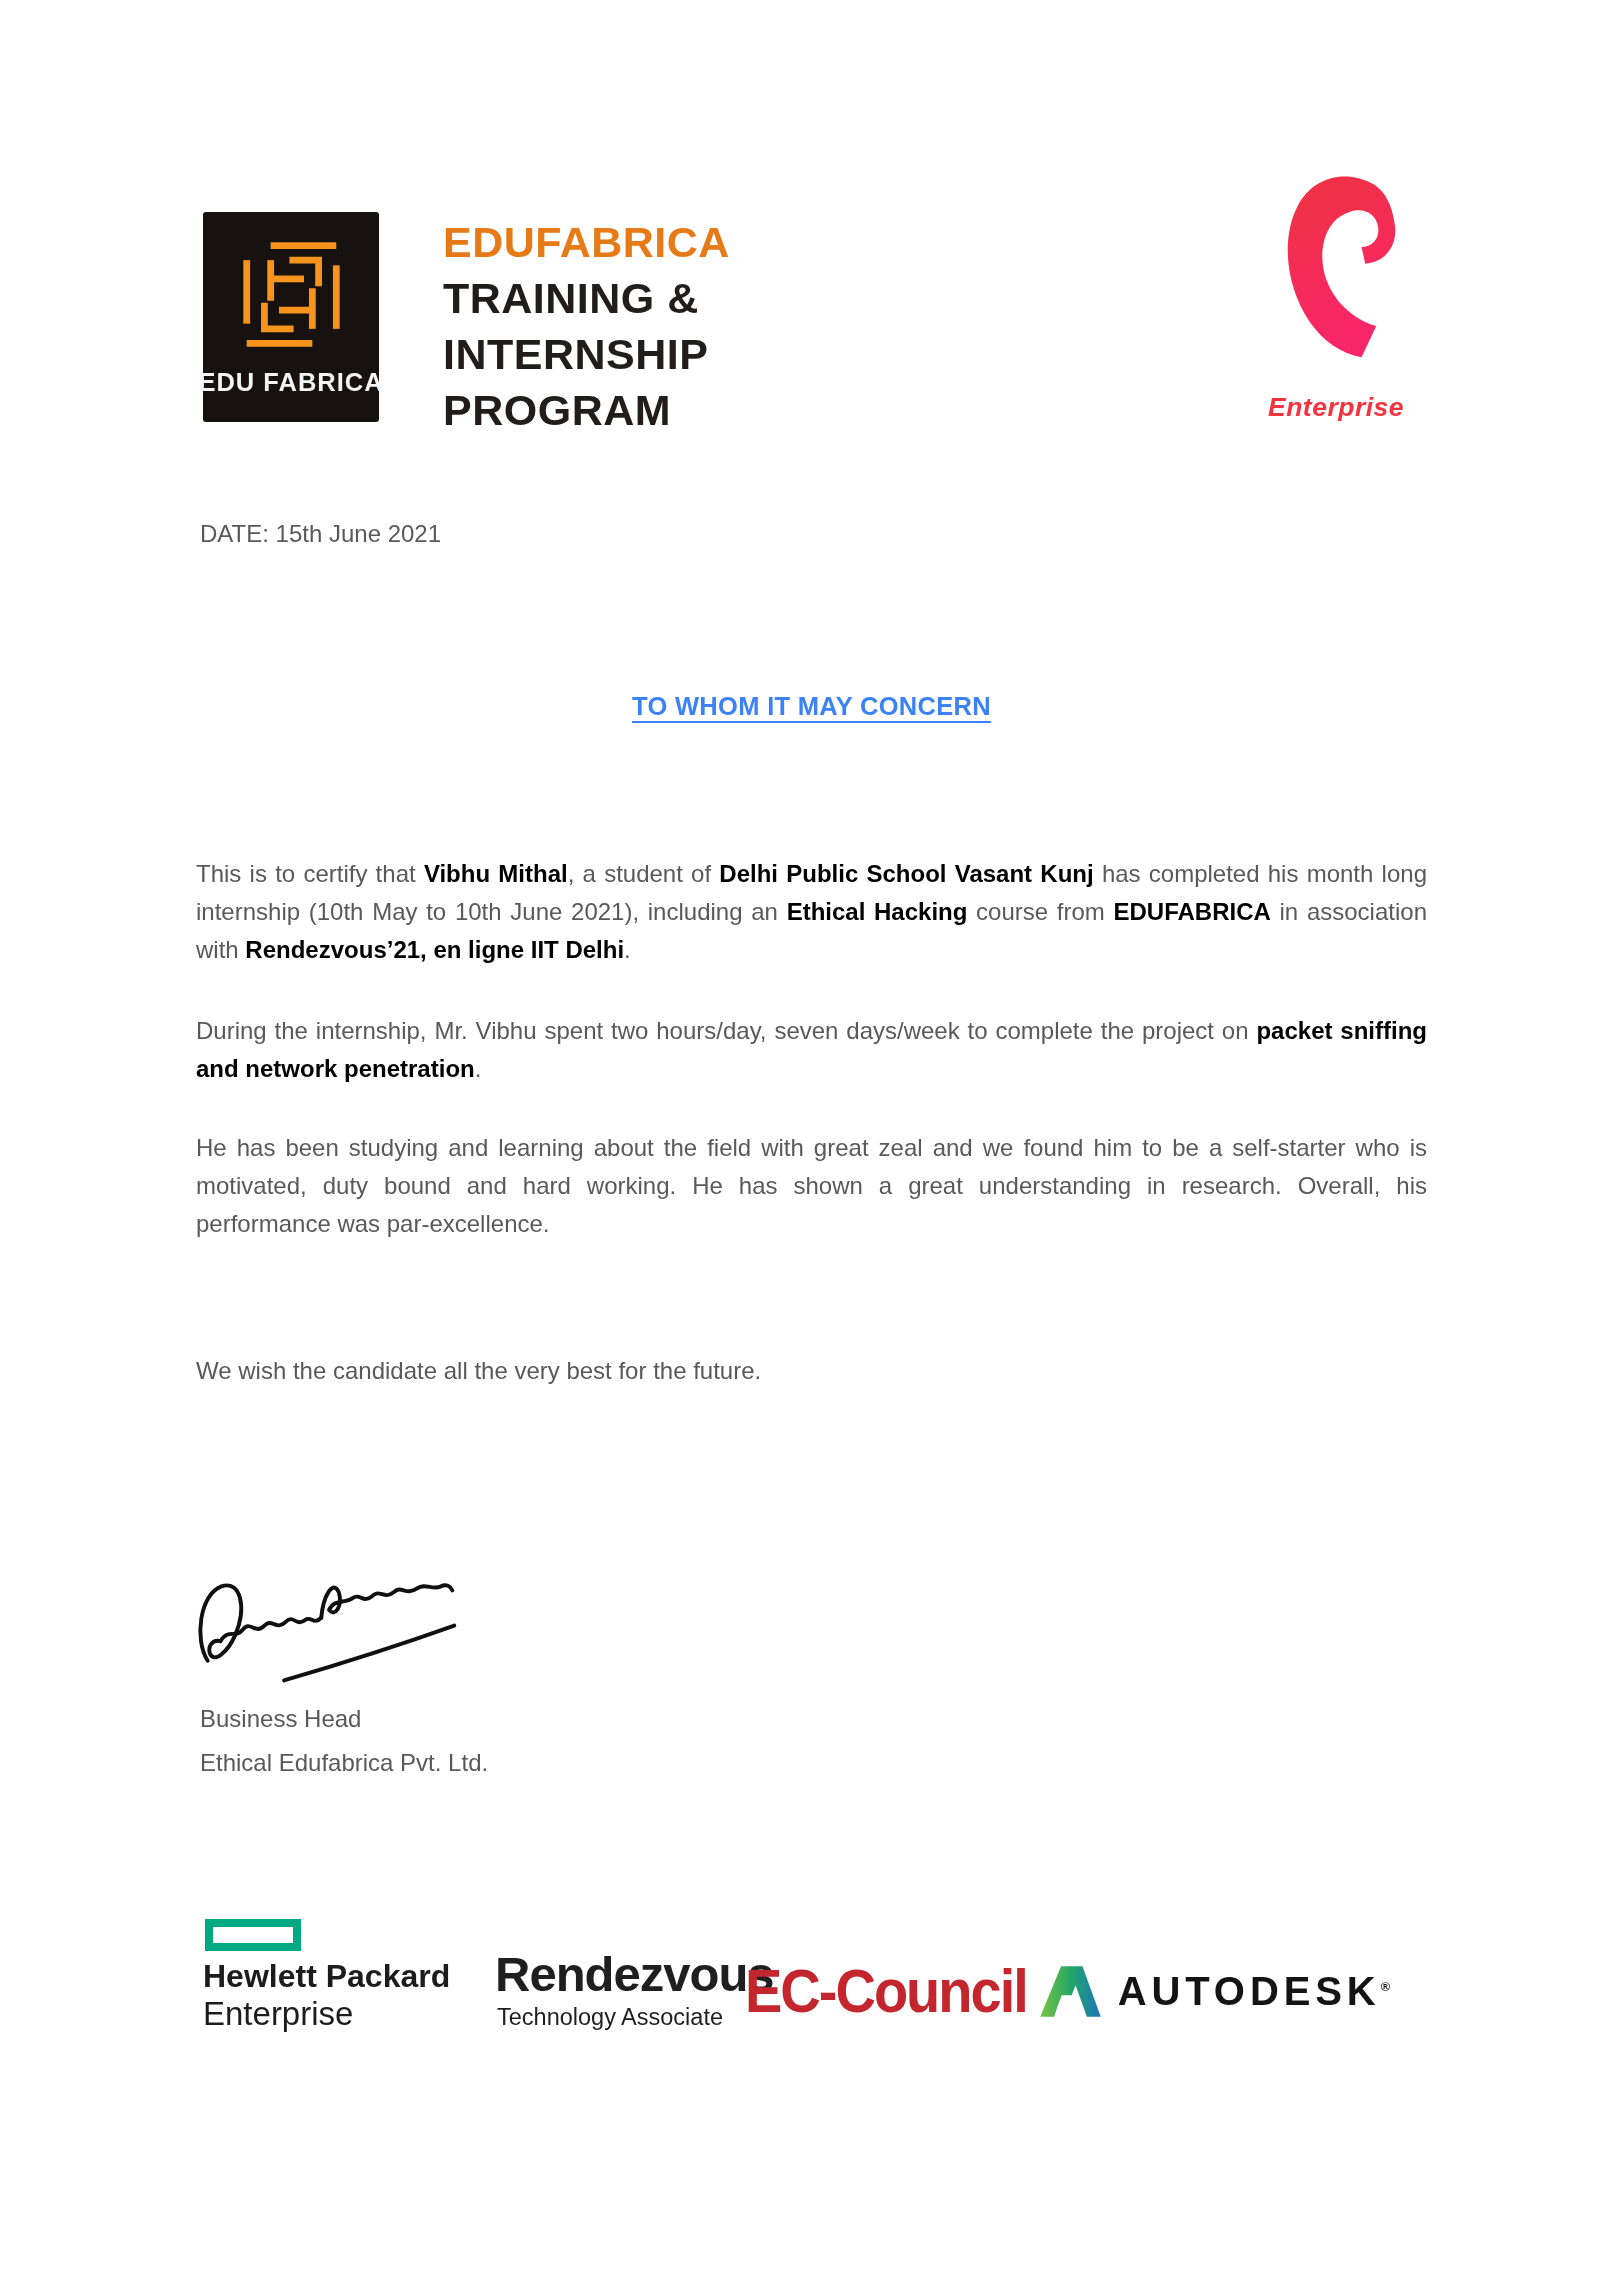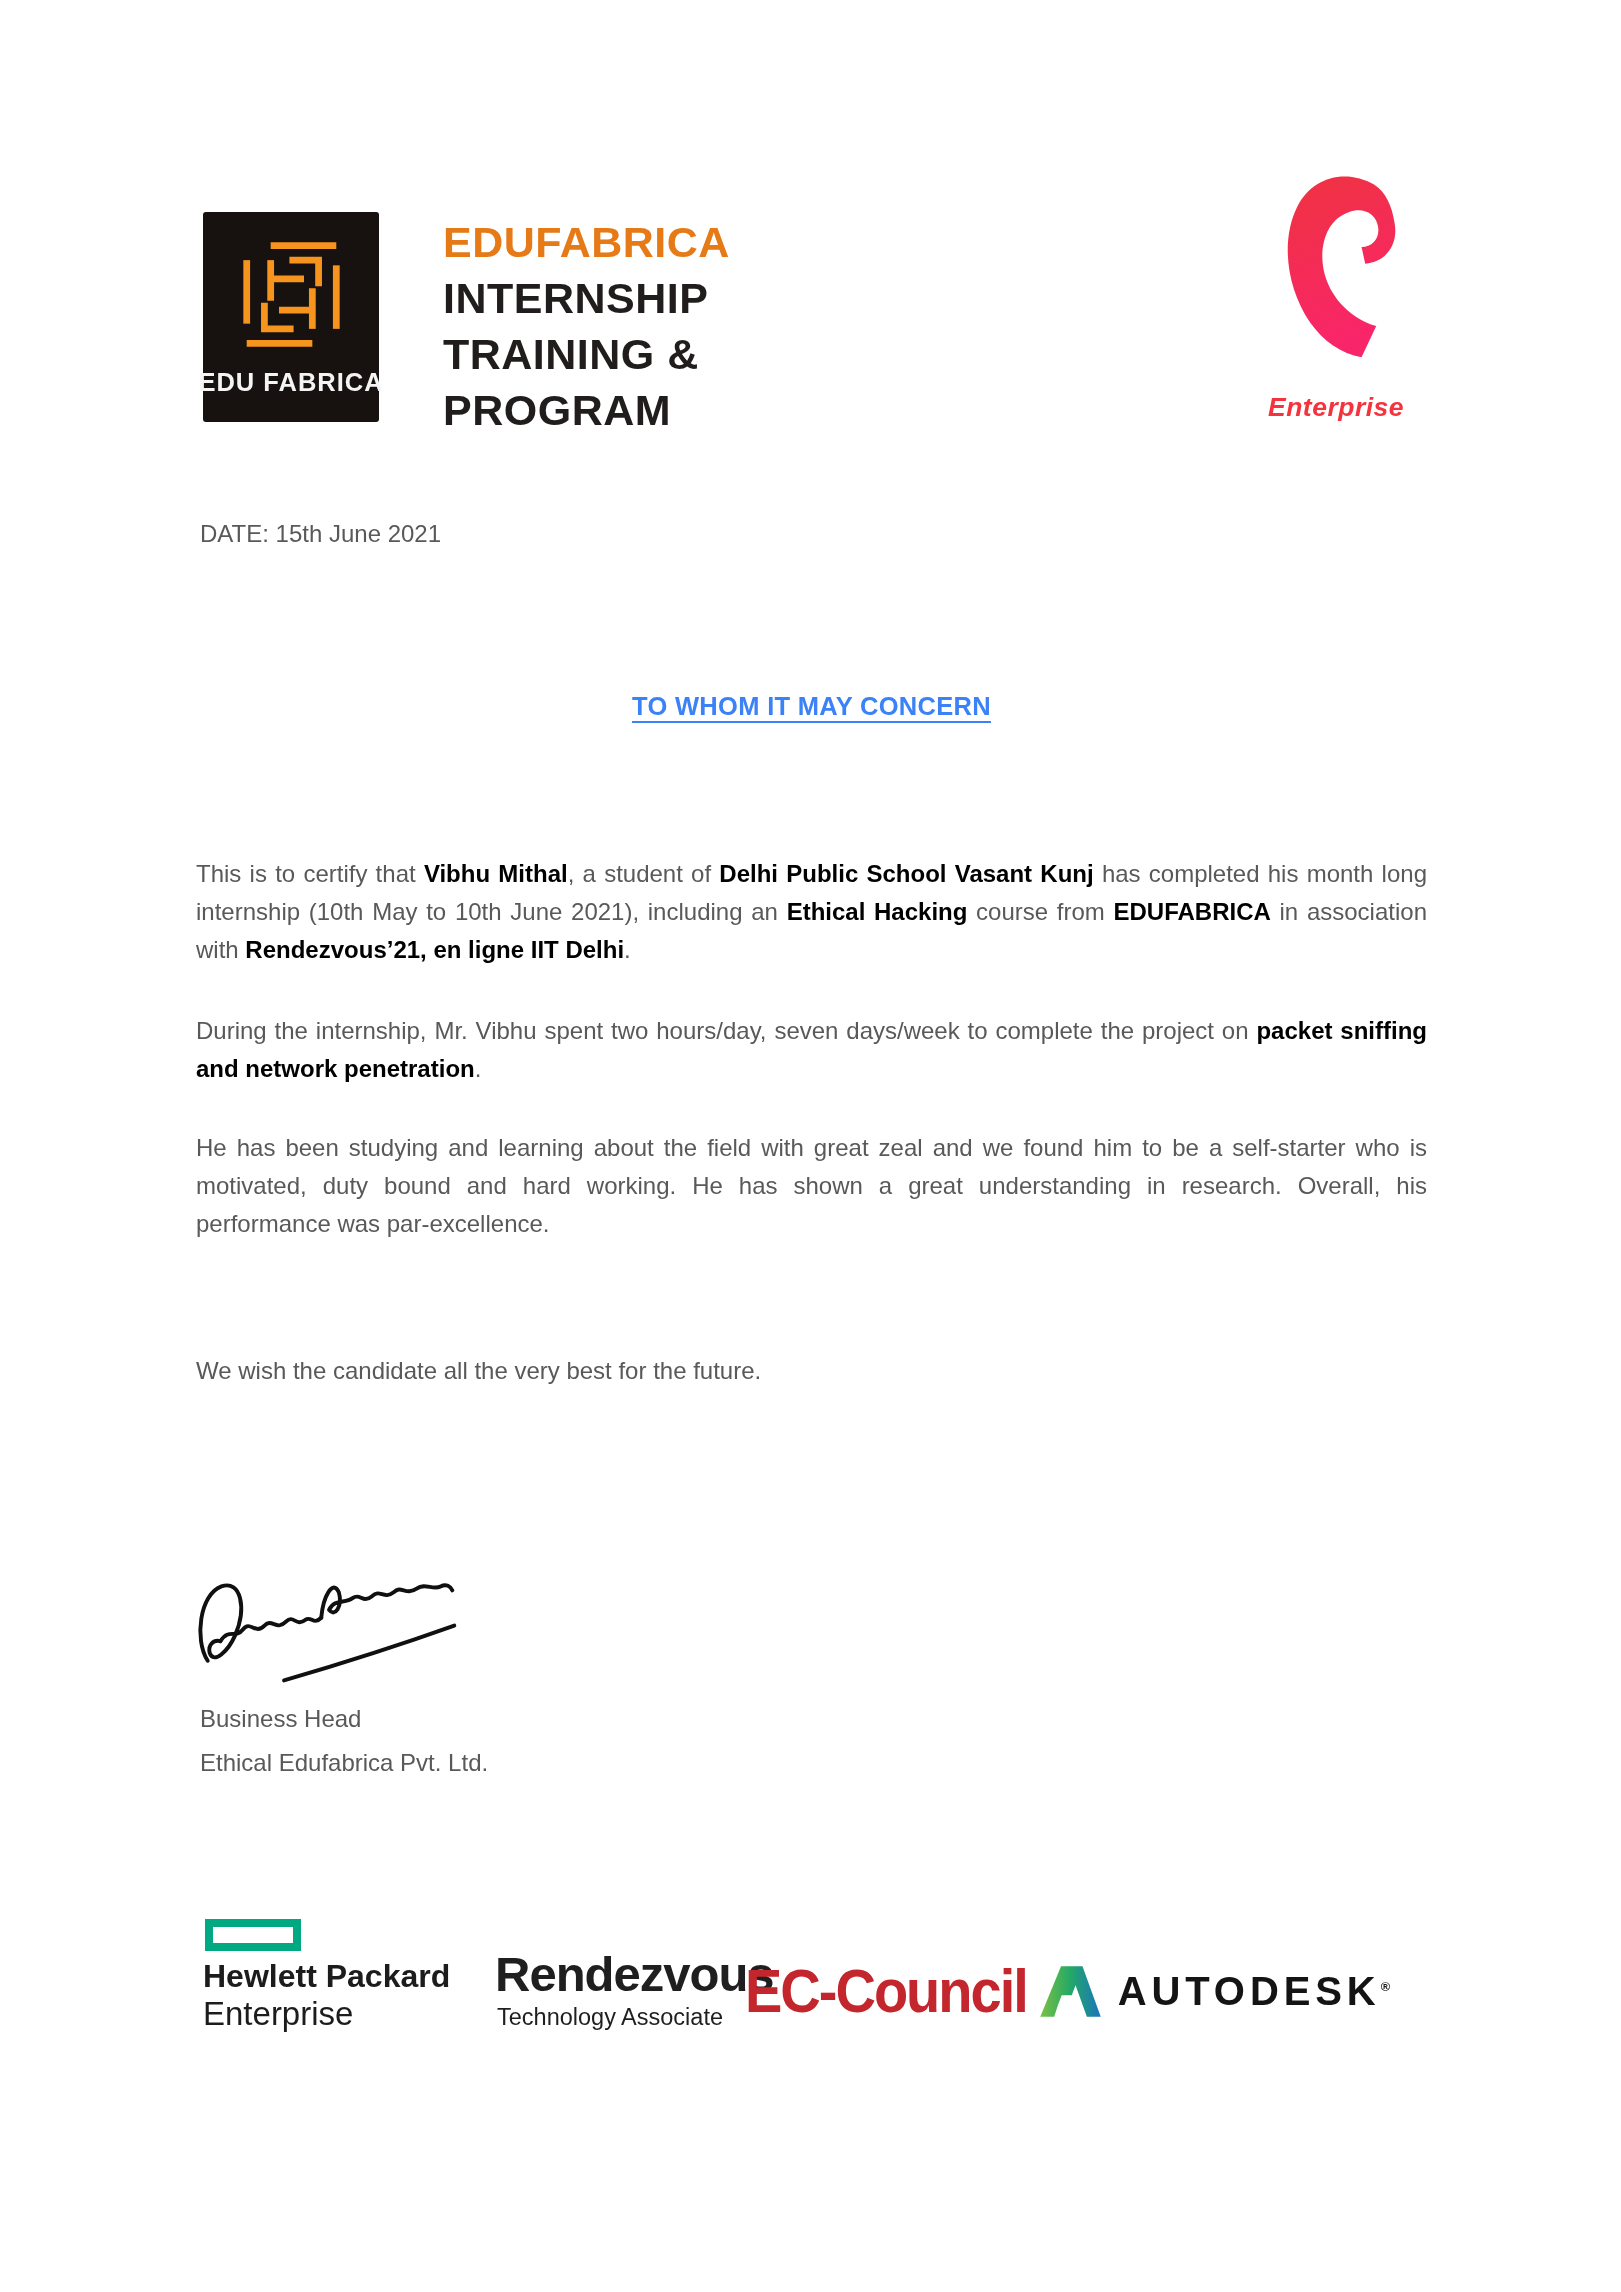--- a/index.html
+++ b/index.html
@@ -88,22 +88,22 @@
           <path d="M40 45 H72"></path>
           <path d="M58 27 H86 V52"></path>
         </g>
       </g>
     </svg>
     <div class="edu-logo-label">EDU FABRICA</div>
   </div>
 
   <div class="header-title">
     <div class="t-orange">EDUFABRICA</div>
+    <div class="t-dark">TRAINING &amp;</div>
     <div class="t-dark">INTERNSHIP</div>
-    <div class="t-dark">TRAINING &amp;</div>
     <div class="t-dark">PROGRAM</div>
   </div>
 
   <div class="rendezvous">
     <svg width="147" height="223" viewBox="0 0 160 240">
       <defs>
         <linearGradient id="rdvGrad" x1="0" y1="0" x2="0.3" y2="1">
           <stop offset="0" stop-color="#EF3340"></stop>
           <stop offset="1" stop-color="#F9256A"></stop>
         </linearGradient>

